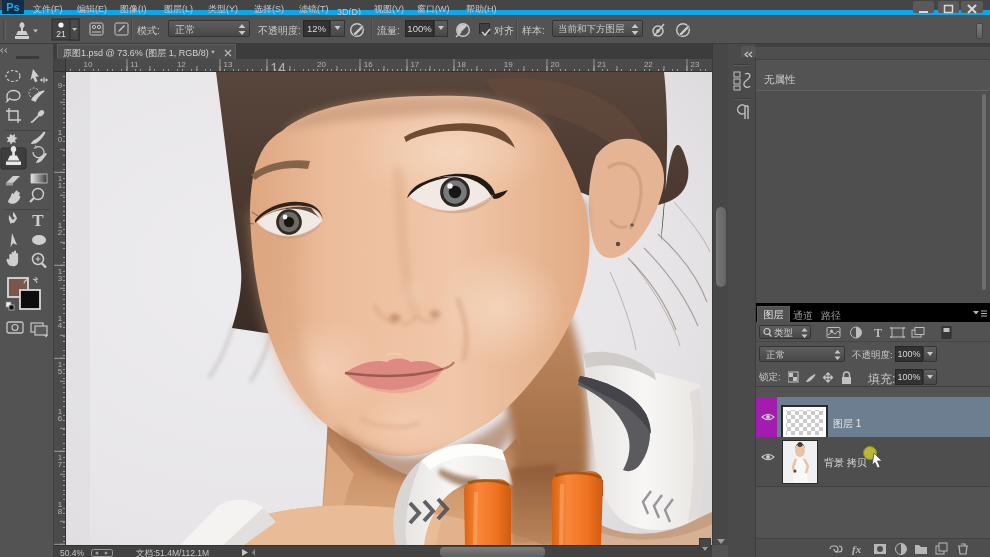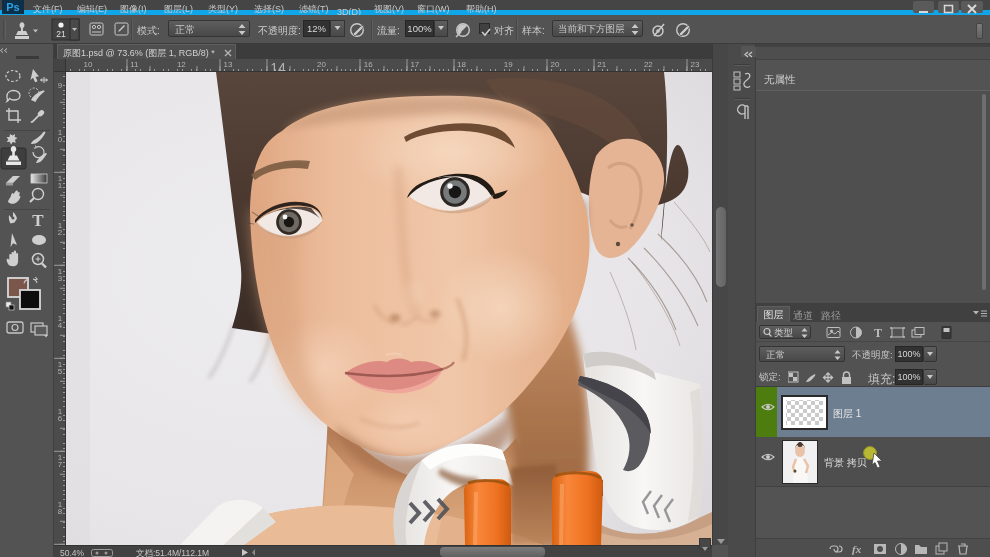--- a/index.html
+++ b/index.html
@@ -490,21 +490,21 @@
 
 <div id="rightpanel" class="abs" style="left:756px;top:44px;width:234px;height:513px;background:#535353">
 
   <div class="abs" style="left:0;top:0;width:234px;height:3px;background:#424242"></div>
   <div class="abs" style="left:0;top:3px;width:234px;height:13px;background:#4e4e4e;border-bottom:1px solid #424242"></div>
   <span class="abs" style="left:8px;top:29px;font-size:10.5px;color:#cfcfcf">无属性</span>
   <div class="abs" style="left:0;top:46px;width:234px;height:1px;background:#616161"></div>
   <div class="abs" style="left:0;top:47px;width:234px;height:212px;background:#4f4f4f"></div>
   <div class="abs" style="left:226px;top:50px;width:4px;height:196px;background:#6e6e6e;border-radius:2px"></div>
 
-  <div class="abs" style="left:0;top:259px;width:234px;height:19px;background:#404040">
+  <div class="abs" style="left:0;top:259px;width:234px;height:19px;background:#000000">
     <div class="abs" style="left:1px;top:3px;width:33px;height:16px;background:#525252;border:1px solid #5e5e5e;border-bottom:none;color:#e2e2e2;font-size:10px;text-align:center;line-height:15px">图层</div>
     <span class="abs" style="left:37px;top:6px;width:30px;color:#9b9b9b;font-size:10px">通道</span>
     <span class="abs" style="left:65px;top:6px;width:30px;color:#9b9b9b;font-size:10px">路径</span>
     <svg class="abs" style="left:216px;top:5px" width="16" height="10">
         <path d="M1,3 l3,3.5 l3,-3.5 z" fill="#b5b5b5"></path>
         <path d="M9,3 h6 M9,5.5 h6 M9,8 h6" stroke="#b5b5b5"></path>
       </svg>
   </div>
 
   <div class="abs" style="left:0;top:278px;width:234px;height:20px;background:#525252;border-bottom:1px solid #464646">
@@ -567,21 +567,21 @@
           <path d="M55.5,8 v-2 a3,3 0 0 1 6,0 v2" fill="none" stroke="#c2c2c2" stroke-width="1.4"></path>
         </g>
     </svg>
     <span class="abs" style="left:112px;top:4px;font-size:12px;color:#c8c8c8">填充:</span>
     <div class="abs" style="left:139px;top:2px;width:28px;height:16px;background:#323232;border:1px solid #262626;color:#d8d8d8;font-size:9px;text-align:center;line-height:14px">100%</div>
     <div class="abs" style="left:167px;top:2px;width:14px;height:16px;background:linear-gradient(#5e5e5e,#484848);border:1px solid #343434;border-radius:2px"><svg width="12" height="14">
           <path d="M6,9 l3,-4 h-6 z" fill="#c8c8c8"></path>
         </svg></div>
   </div>
 
-  <div class="abs" style="left:0;top:343px;width:234px;height:56px;background:#4d7c0f;border-bottom:1px solid #404040">
+  <div class="abs" style="left:0;top:353px;width:234px;height:56px;background:#a21caf;border-bottom:1px solid #404040">
     <div class="abs" style="left:21px;top:0;width:213px;height:50px;background:#6d7e90"></div>
     <svg class="abs" style="left:5px;top:15px" width="14" height="10">
         <path d="M1,5 q6,-5.5 12,0 q-6,5.5 -12,0 z" fill="none" stroke="#c8c8c8" stroke-width="1.1"></path>
         <circle cx="7" cy="5" r="2" fill="#c8c8c8"></circle>
       </svg>
     <div class="abs" style="left:26px;top:9px;width:45px;height:33px;background:#fff;border:1px solid #2a2a2a;outline:1px solid #2a2a2a">
       <svg width="43" height="31">
           <defs>
             <pattern id="chk" width="8" height="8" patternUnits="userSpaceOnUse">
               <rect width="8" height="8" fill="#fff"></rect>

